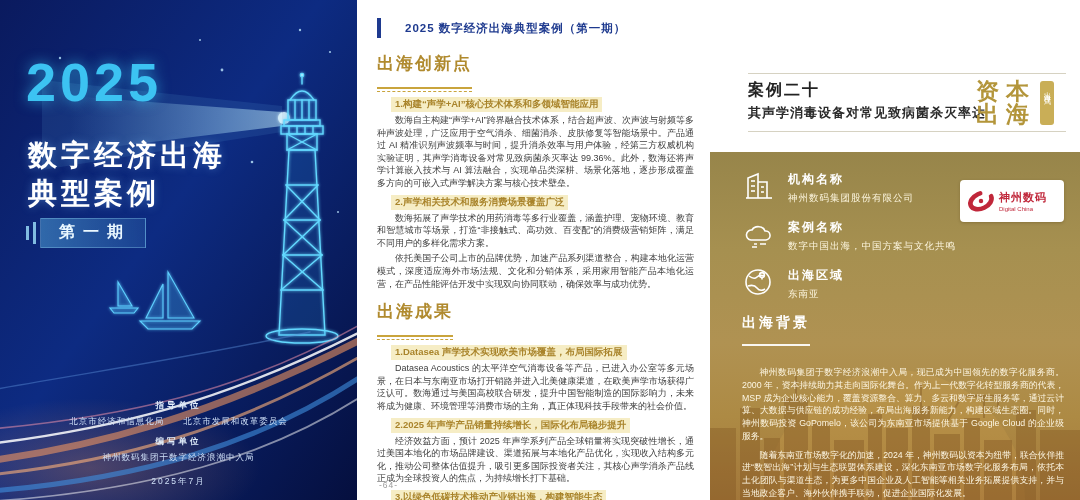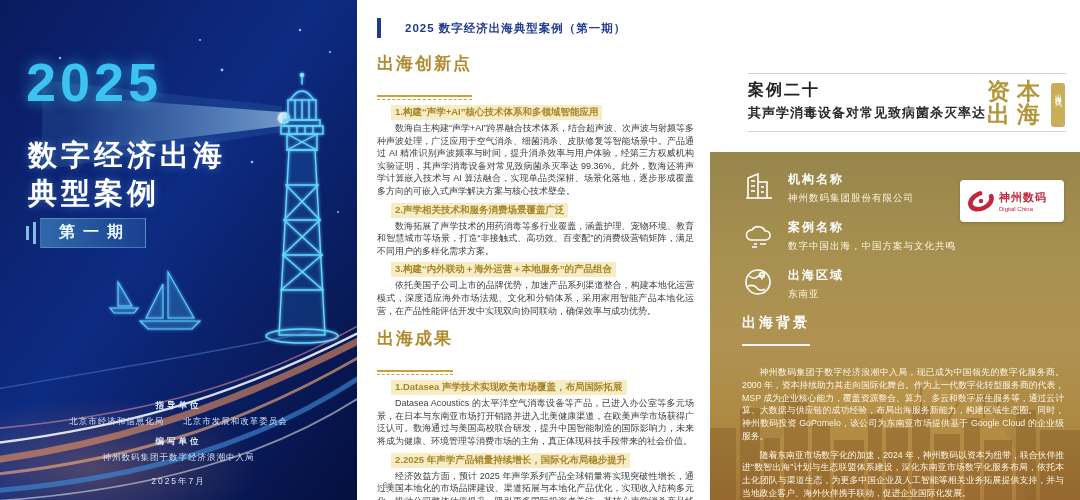--- a/index.html
+++ b/index.html
@@ -19,34 +19,34 @@
   .cover-footer { position:absolute; left:0; right:0; bottom:12px; text-align:center; color:#cfe0f8; }
   .f-label { font-size:8.5px; font-weight:700; letter-spacing:3px; margin-top:8px; color:#e2eefb; }
   .f-units { font-size:8.5px; margin-top:4px; letter-spacing:1px; }
   .f-date  { font-size:8.5px; margin-top:12px; letter-spacing:2px; }
 
   
   .middle { position:absolute; left:357px; top:0; width:353px; height:500px; background:#ffffff; padding:18px 16px 0 20px; }
   .mp-header { display:flex; align-items:center; gap:24px; margin-bottom:14px; }
   .mp-header .bar { width:4px; height:20px; background:#1e3a8f; }
   .mp-header .txt { font-size:11.5px; font-weight:800; color:#1e3a8f; letter-spacing:1px; }
-  .gold-title { font-size:17px; font-weight:800; color:#b08a2e; letter-spacing:2px; width:max-content; padding-bottom:20px; border-bottom:2px solid #c9a43c; position:relative; margin:10px 0 8px; }
+  .gold-title { font-size:17px; font-weight:800; color:#b08a2e; letter-spacing:2px; width:max-content; padding-bottom:12px; border-bottom:2px solid #c9a43c; position:relative; margin:10px 0 8px; }
   .gold-title::after { content:""; position:absolute; left:0; right:0; bottom:-5px; border-bottom:1px dashed #c9a43c; }
   .hl { background:#f6edc5; color:#a9842b; font-size:9.5px; font-weight:700; padding:1px 4px; margin:5px 0 2px 14px; width:max-content; max-width:100%; }
   .mp-body { font-size:9px; line-height:1.4; color:#3d3d3d; text-align:justify; text-indent:2em; margin:1px 0 3px; }
   .pagenum { position:absolute; left:22px; bottom:10px; font-size:8.5px; color:#9a9a9a; letter-spacing:1px; }
 
   
   .rightp { position:absolute; left:710px; top:0; width:370px; height:360px; background:#fff; }
   .rp-head { position:relative; height:152px; background:#fff; }
   .rule { position:absolute; left:38px; right:14px; border-top:1px solid #d6d2c2; }
   .rule1 { top:73px; } .rule2 { top:131px; }
   .case-no { position:absolute; left:38px; top:80px; font-size:16px; font-weight:900; color:#222; letter-spacing:2px; }
   .case-title { position:absolute; left:38px; top:104px; font-size:13px; font-weight:800; color:#2b2b2b; letter-spacing:1px; }
-  .mode-badge { position:absolute; left:277px; top:80px; display:flex; align-items:flex-end; gap:4px; }
+  .mode-badge { position:absolute; left:266px; top:80px; display:flex; align-items:center; gap:4px; }
   .mode-chars div { font-size:23px; font-weight:900; color:#b3953a; line-height:1.02; letter-spacing:7px; white-space:nowrap; }
   .mode-tab { writing-mode:vertical-rl; text-orientation:upright; background:#c9ae57; color:#fff; font-size:7px; letter-spacing:2px; padding:5px 2px; border-radius:3px; height:44px; }
   .gold-block { position:absolute; left:0; top:152px; width:370px; height:348px; padding:18px 16px 0 32px;
      background:linear-gradient(180deg,#97854a 0%,#a69050 28%,#b09252 55%,#ad8a44 76%,#a3773a 100%); overflow:hidden; }
   .cityscape { position:absolute; left:0; bottom:0; width:100%; height:150px; opacity:.5; }
   .info-row { display:flex; align-items:flex-start; margin-bottom:13px; position:relative; z-index:2; }
   .info-icon { width:32px; height:32px; flex:0 0 32px; margin-right:14px; }
   .info-label { font-size:12px; font-weight:800; color:#ffffff; letter-spacing:2px; margin-top:1px; }
   .info-value { font-size:9.5px; color:#fdf6df; margin-top:4px; letter-spacing:1px; }
   .logo-card { position:absolute; right:16px; top:28px; width:104px; height:42px; background:#fff; border-radius:4px; display:flex; align-items:center; padding:4px 6px; z-index:3; box-shadow:0 1px 3px rgba(60,40,0,.25); }
@@ -170,21 +170,20 @@
     <header class="mp-header">
       <span class="bar"></span>
       <span class="txt">2025 数字经济出海典型案例（第一期）</span>
     </header>
 
     <h2 class="gold-title">出海创新点</h2>
     <h3 class="hl">1.构建“声学+AI”核心技术体系和多领域智能应用</h3>
     <p class="mp-body">数海自主构建“声学+AI”跨界融合技术体系，结合超声波、次声波与射频等多种声波处理，广泛应用于空气消杀、细菌消杀、皮肤修复等智能场景中。产品通过 AI 精准识别声波频率与时间，提升消杀效率与用户体验，经第三方权威机构实验证明，其声学消毒设备对常见致病菌杀灭率达 99.36%。此外，数海还将声学计算嵌入技术与 AI 算法融合，实现单品类深耕、场景化落地，逐步形成覆盖多方向的可嵌入式声学解决方案与核心技术壁垒。</p>
     <h3 class="hl">2.声学相关技术和服务消费场景覆盖广泛</h3>
     <p class="mp-body">数海拓展了声学技术的用药消毒等多行业覆盖，涵盖护理、宠物环境、教育和智慧城市等场景，打造“非接触式、高功效、百变配”的消费级营销矩阵，满足不同用户的多样化需求方案。</p>
-    <h3 class="hl">3.构建“内外联动＋海外运营＋本地服务”的产品组合</h3>
     <p class="mp-body">依托美国子公司上市的品牌优势，加速产品系列渠道整合，构建本地化运营模式，深度适应海外市场法规、文化和分销体系，采用家用智能产品本地化运营，在产品性能评估开发中实现双向协同联动，确保效率与成功优势。</p>
 
     <h2 class="gold-title">出海成果</h2>
     <h3 class="hl">1.Datasea 声学技术实现欧美市场覆盖，布局国际拓展</h3>
     <p class="mp-body">Datasea Acoustics 的太平洋空气消毒设备等产品，已进入办公室等多元场景，在日本与东南亚市场打开销路并进入北美健康渠道，在欧美声学市场获得广泛认可。数海通过与美国高校联合研发，提升中国智能制造的国际影响力，未来将成为健康、环境管理等消费市场的主角，真正体现科技手段带来的社会价值。</p>
     <h3 class="hl">2.2025 年声学产品销量持续增长，国际化布局稳步提升</h3>
     <p class="mp-body">经济效益方面，预计 2025 年声学系列产品全球销量将实现突破性增长，通过美国本地化的市场品牌建设、渠道拓展与本地化产品优化，实现收入结构多元化，推动公司整体估值提升，吸引更多国际投资者关注，其核心声学消杀产品线正成为全球投资人的焦点，为持续增长打下基础。</p>
     <h3 class="hl">3.以绿色低碳技术推动产业链出海，构建智能生态</h3>
 
     <div class="pagenum">-64-</div>

